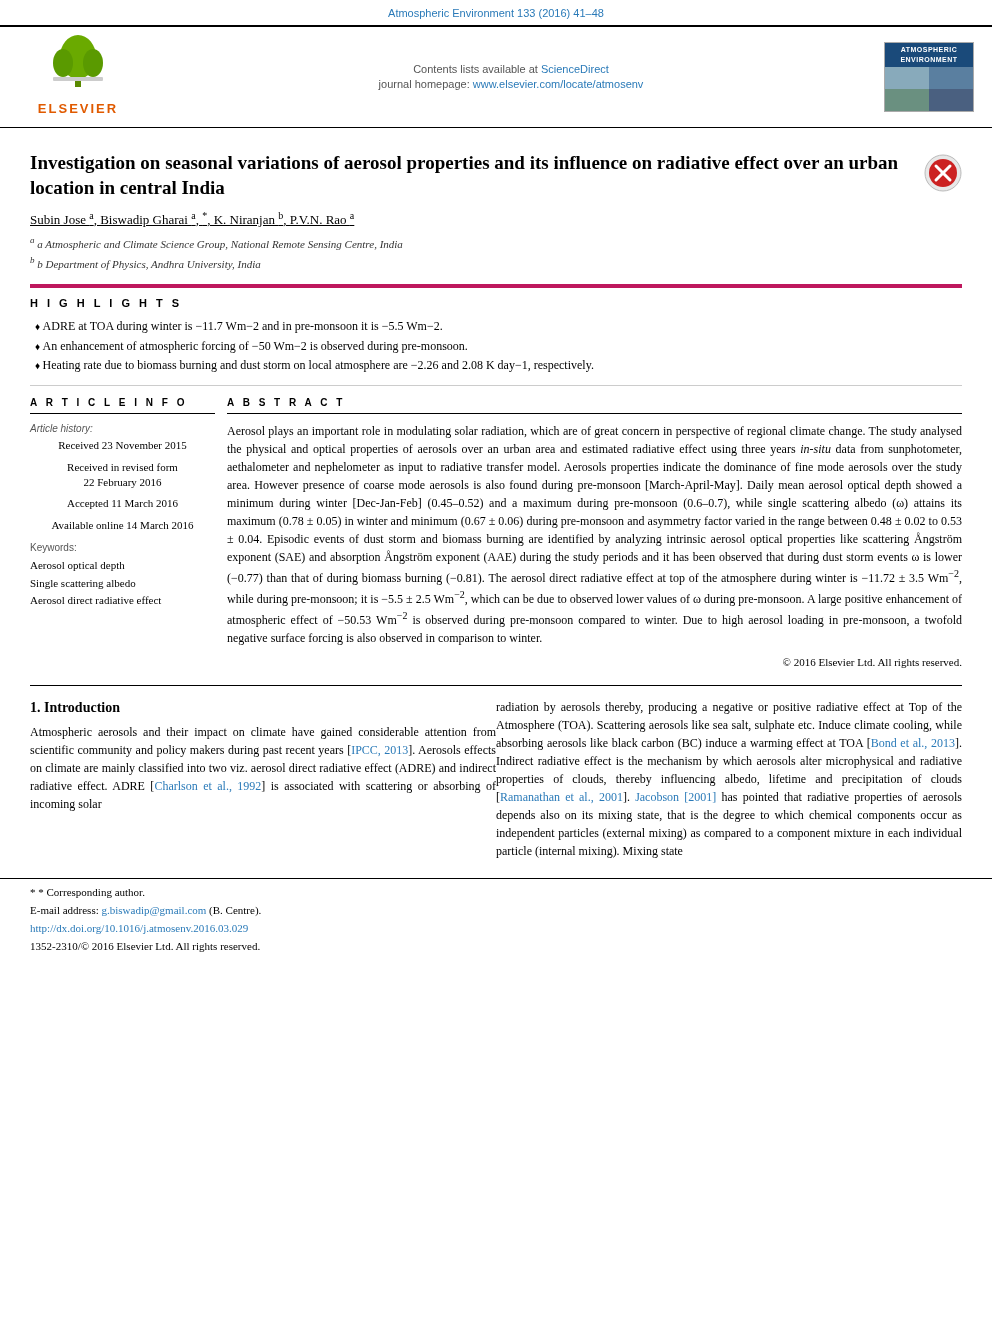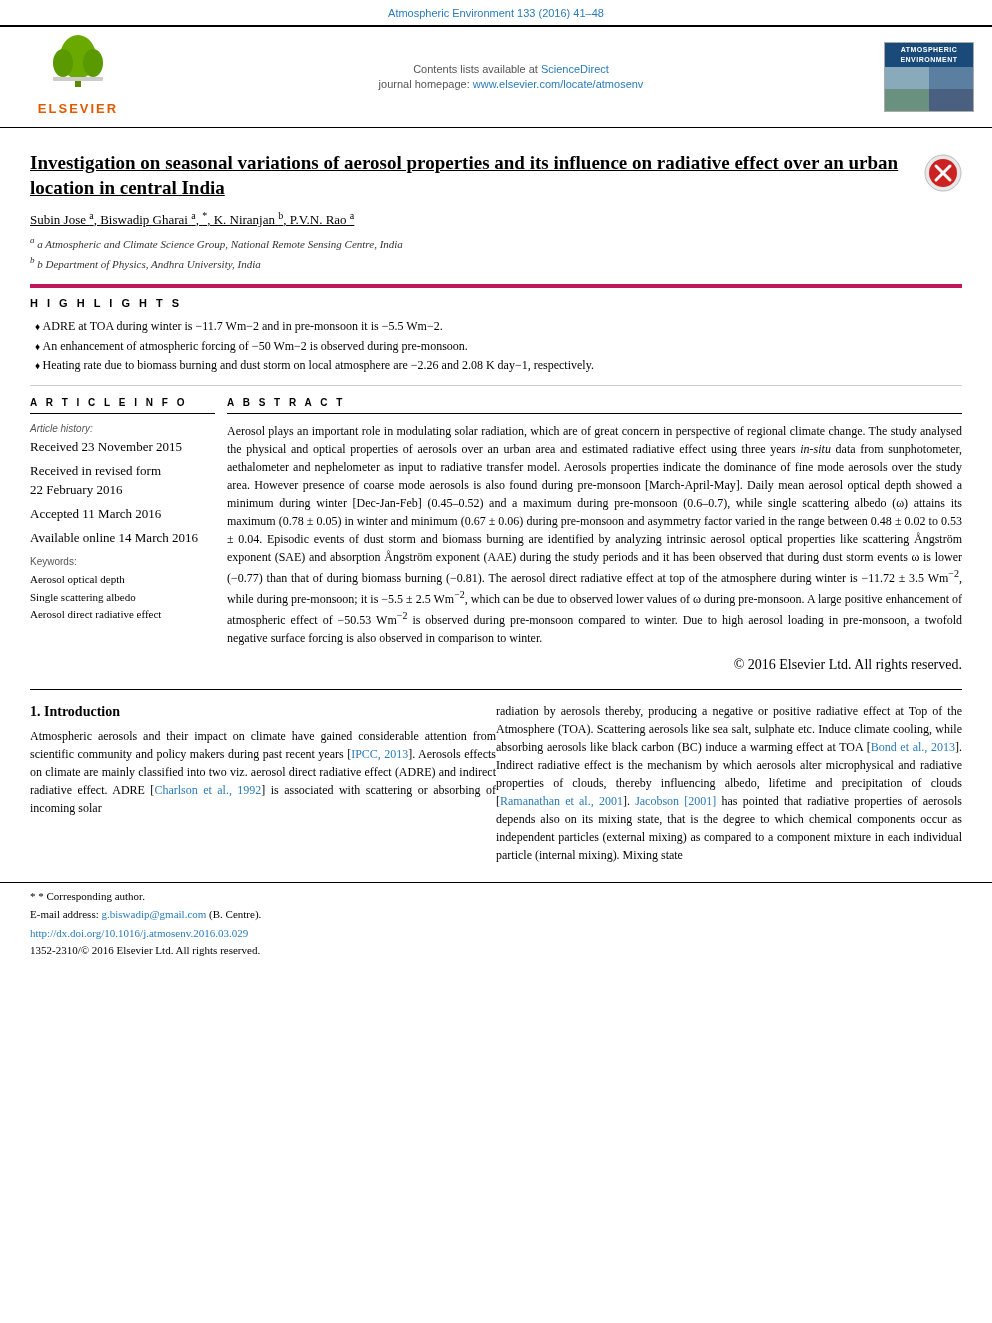--- a/index.html
+++ b/index.html
@@ -128,21 +128,20 @@
       align-items: flex-start;
       margin: 10px 0 8px 0;
     }
     .article-title {
       font-size: 19px;
       font-weight: bold;
       color: #000;
       flex: 1;
       line-height: 1.35;
       font-family: 'Times New Roman', Times, serif;
-      text-decoration: underline;
     }
     .crossmark {
       margin-left: 12px;
       margin-top: 4px;
       width: 38px;
       height: 38px;
       flex-shrink: 0;
     }
     .authors {
       font-size: 13px;
@@ -213,23 +212,24 @@
       font-family: Arial, sans-serif;
     }
     .article-info-label {
       font-size: 10px;
       font-style: italic;
       color: #555;
       margin-bottom: 2px;
       font-family: Arial, sans-serif;
     }
     .article-info-value {
-      font-size: 13px;
+      font-size: 11px;
       color: #000;
       margin-bottom: 6px;
+      text-align: center;
     }
     .keywords-title {
       font-size: 10px;
       color: #555;
       margin-top: 8px;
       margin-bottom: 3px;
       font-family: Arial, sans-serif;
     }
     .keyword {
       font-size: 11px;
@@ -251,21 +251,21 @@
     .abstract-text {
       font-size: 12px;
       text-align: justify;
       color: #000;
       line-height: 1.5;
     }
     .abstract-text em {
       font-style: italic;
     }
     .copyright-line {
-      font-size: 14px;
+      font-size: 11px;
       text-align: right;
       color: #000;
       margin-top: 8px;
     }
 
     
     .section-divider {
       border: none;
       border-top: 1px solid #000;
       margin: 14px 0 12px 0;

